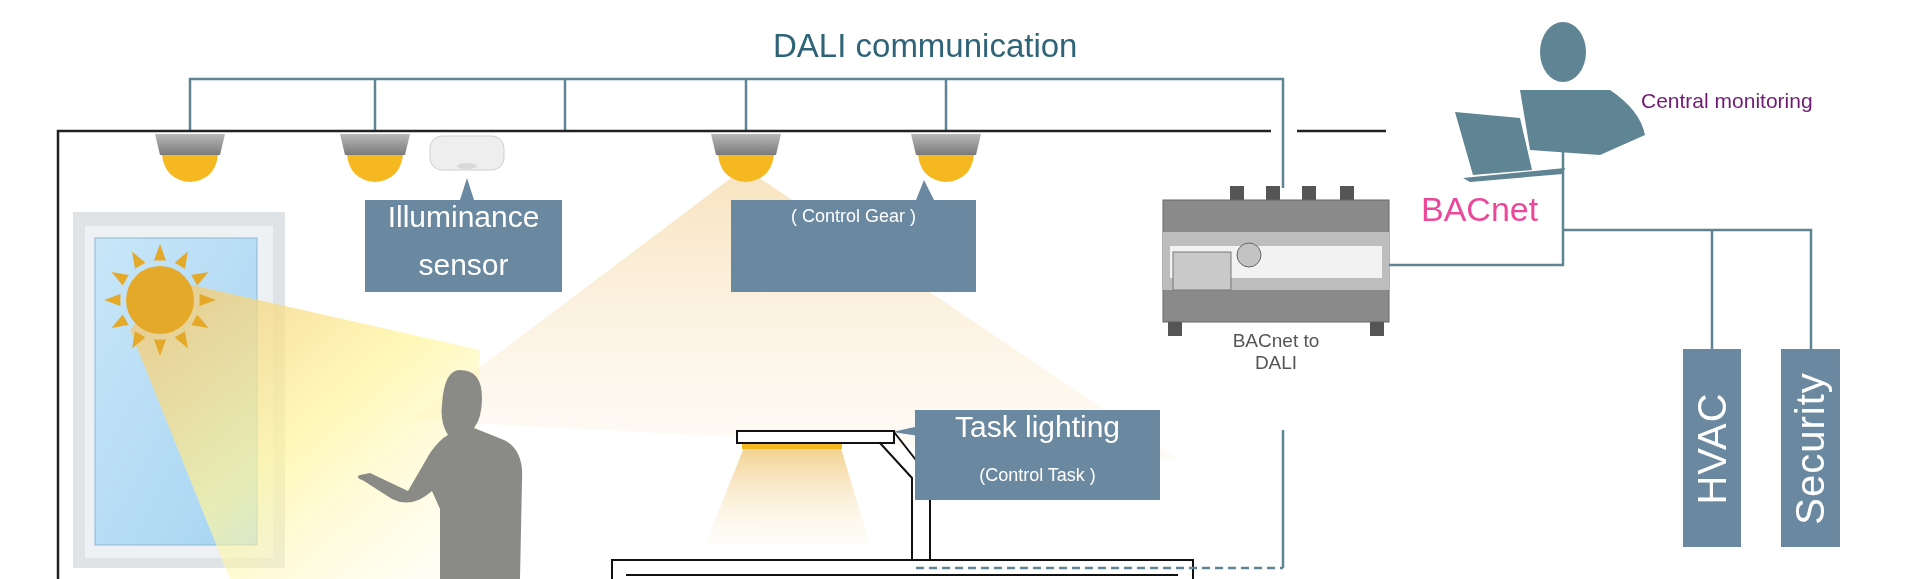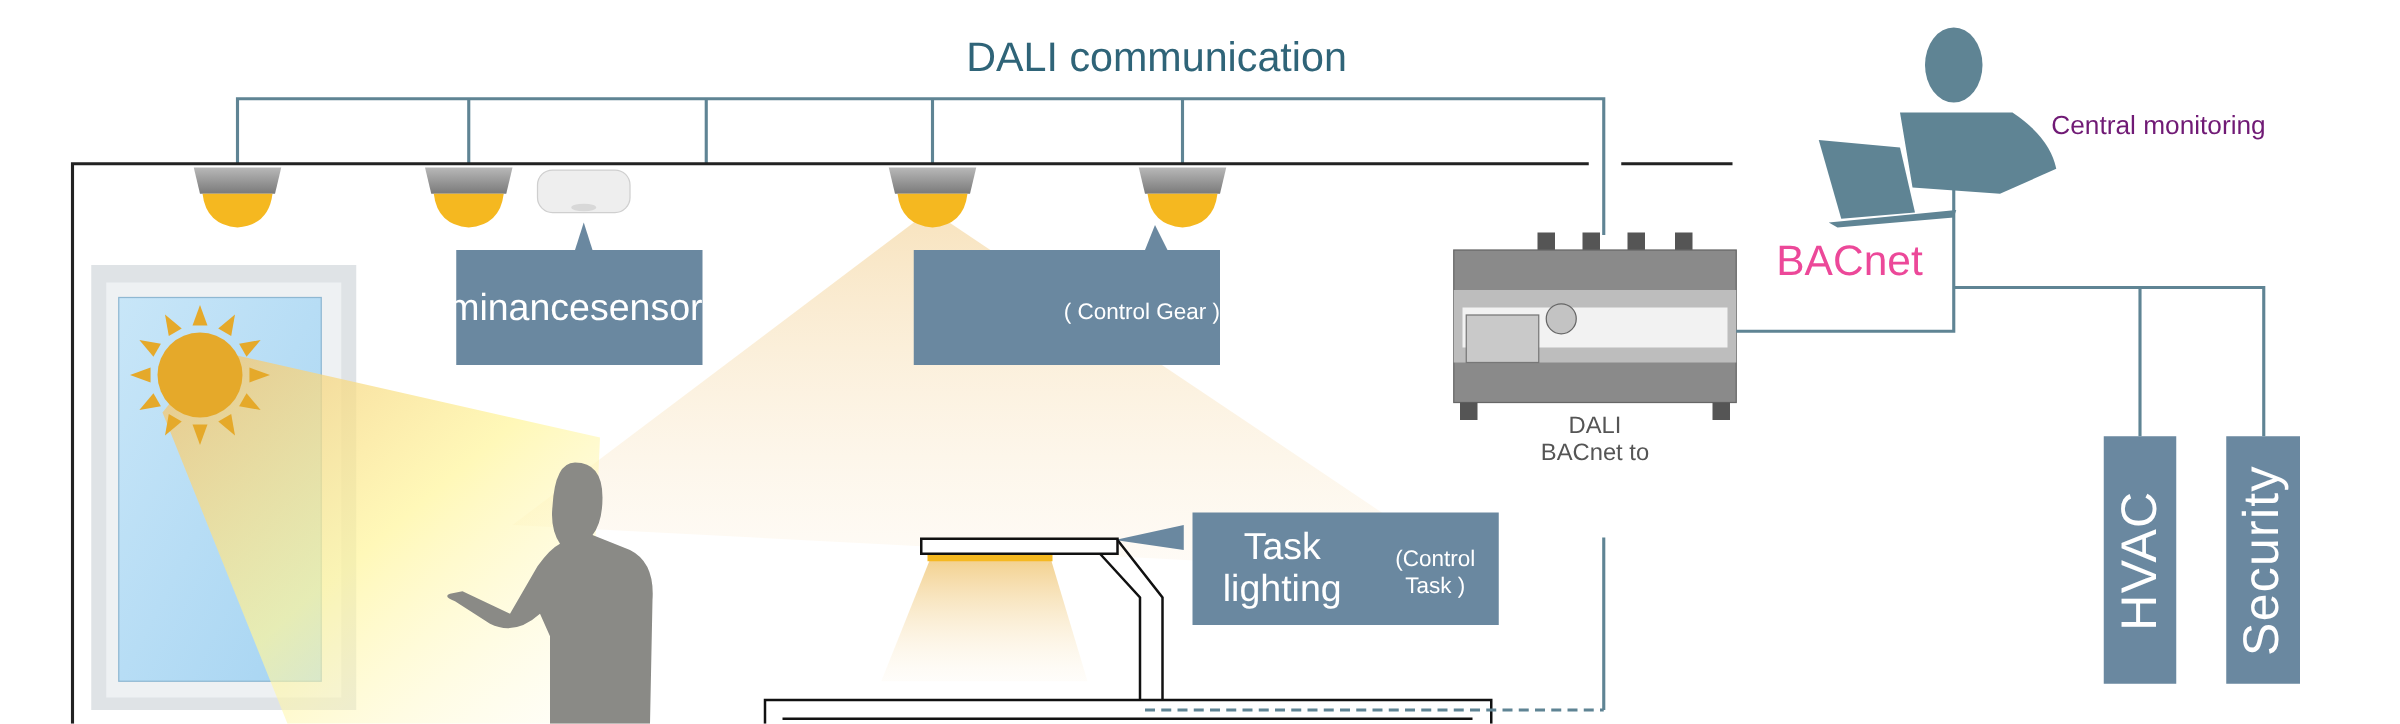--- a/index.html
+++ b/index.html
@@ -1,18 +1,18 @@
 <!DOCTYPE html>
 <html><head>
 <meta charset="utf-8">
 <style>
   html,body{margin:0;padding:0;background:#fff;}
   body{width:1920px;height:579px;position:relative;overflow:hidden;font-family:"Liberation Sans",sans-serif;}
   svg{position:absolute;left:0;top:0;}
-  .lbl{position:absolute;color:#fff;text-align:center;background:#6a88a0;display:flex;flex-direction:row;justify-content:flex-end;align-items:center;}
+  .lbl{position:absolute;color:#fff;text-align:center;background:#6a88a0;display:flex;flex-direction:column;justify-content:flex-start;align-items:center;gap:15px;}
   .title{position:absolute;color:#2f6478;font-size:33px;}
   .gray{position:absolute;color:#ec4899;}
   .vbox{position:absolute;background:#6a88a0;color:#fff;display:flex;align-items:center;justify-content:center;}
   .vbox span{transform:rotate(-90deg);white-space:nowrap;font-size:40px;letter-spacing:1px;}
 </style>
 </head>
 <body>
 
 <svg width="1920" height="579">
   <defs>
@@ -157,28 +157,28 @@
 <div class="gray" style="left:1641px;top:89px;font-size:21px;color:#701a75;">Central monitoring</div>
 <div class="gray" style="left:1421px;top:190px;font-size:34px;">BACnet</div>
 
 <div class="lbl" style="left:365px;top:200px;width:197px;height:92px;font-size:30px;line-height:33px;">
   <span>Illuminance</span>
   <span>sensor</span>
 </div>
 <div class="lbl" style="left:731px;top:200px;width:245px;height:92px;">
   <span style="font-size:18px;margin-top:6px;">( Control Gear )</span>
 </div>
-<div class="lbl" style="left:954px;top:410px;width:245px;height:90px;">
+<div class="lbl" style="left:915px;top:410px;width:245px;height:90px;">
   <span style="font-size:30px;">Task lighting</span>
   <span style="font-size:18px;margin-top:6px;">(Control Task )</span>
 </div>
 
 <div class="gray" style="left:1160px;top:330px;width:232px;text-align:center;font-size:19px;line-height:22px;color:#555;">
+  <div>BACnet to</div>
   <div>DALI</div>
-  <div>BACnet to</div>
 </div>
 
 <div class="vbox" style="left:1683px;top:349px;width:58px;height:198px;">
     <span>HVAC</span>
   </div>
 <div class="vbox" style="left:1781px;top:349px;width:59px;height:198px;">
     <span>Security</span>
   </div>
 
 </body></html>

